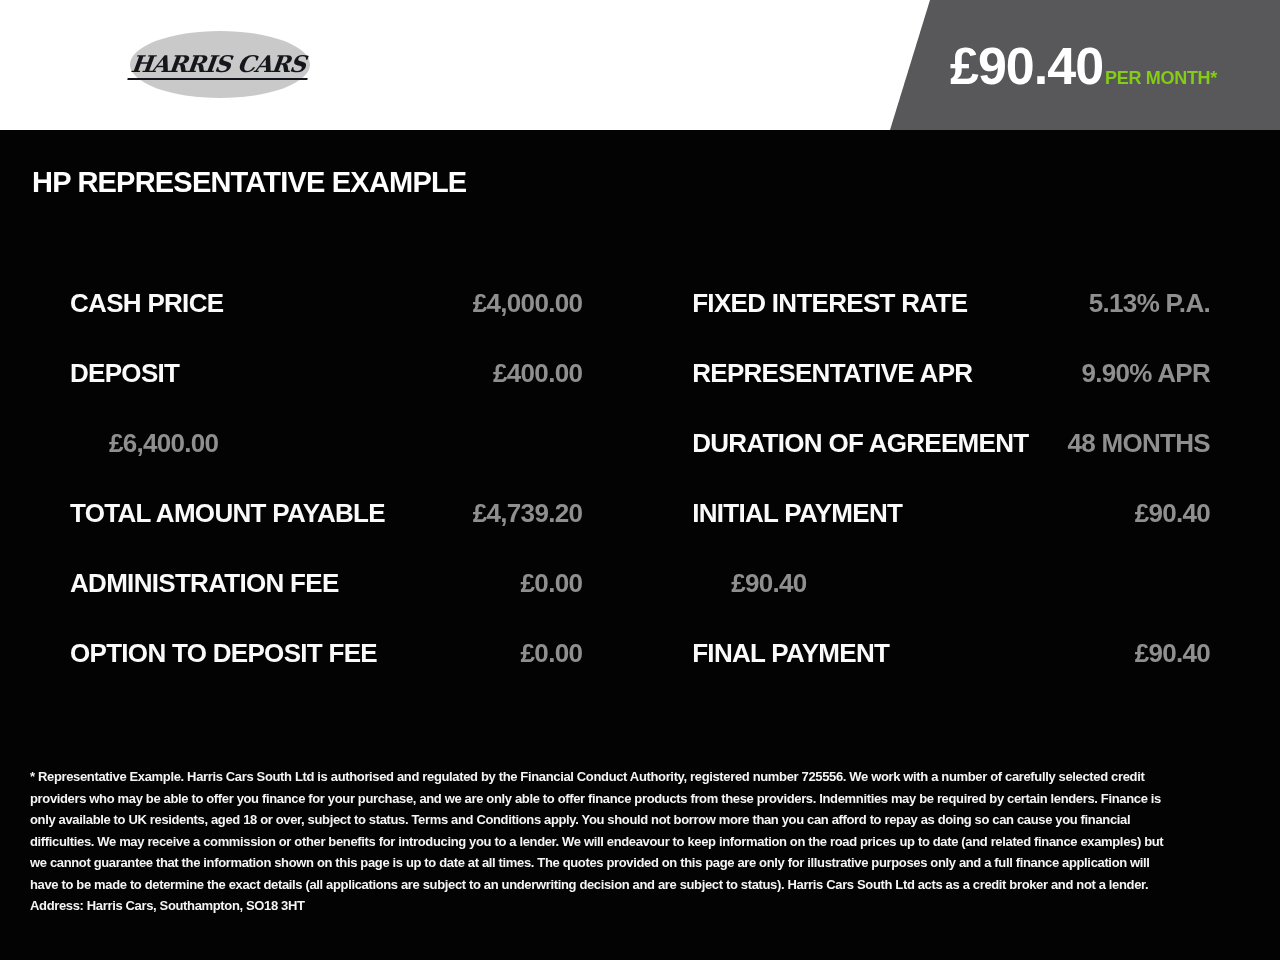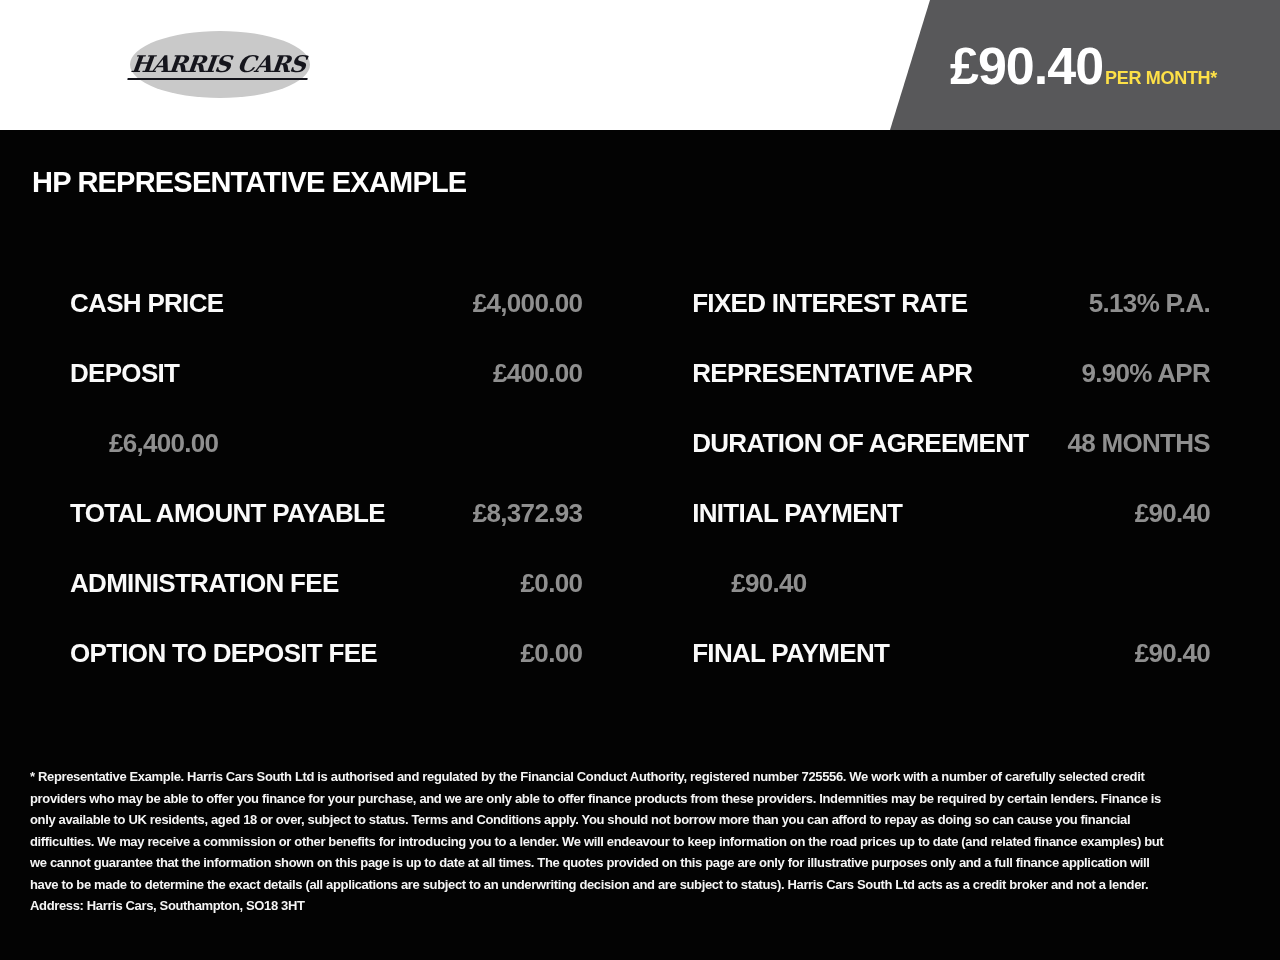--- a/index.html
+++ b/index.html
@@ -48,21 +48,21 @@
     -webkit-clip-path:polygon(40px 0,100% 0,100% 100%,0 100%);
     clip-path:polygon(40px 0,100% 0,100% 100%,0 100%);
   }
   .price-amount{
     position:absolute;left:60px;top:40px;
     font-size:52px;font-weight:700;color:#ffffff;line-height:1;
     letter-spacing:-1px;white-space:nowrap;
   }
   .price-period{
     position:absolute;left:215px;top:69px;
-    font-size:18px;font-weight:700;color:#fde047;line-height:1;
+    font-size:18px;font-weight:700;color:#84cc16;line-height:1;
     letter-spacing:-0.3px;white-space:nowrap;
   }
 
   
   .page-title{
     position:absolute;left:32px;top:167px;
     font-size:29px;font-weight:700;color:#ffffff;
     letter-spacing:-0.8px;line-height:1.1;white-space:nowrap;
   }
 
@@ -133,21 +133,21 @@
     <div class="cell">
       <span class="val">£6,400.00</span>
     </div>
     <div class="cell">
       <span class="lbl">DURATION OF AGREEMENT</span>
       <span class="val">48 MONTHS</span>
     </div>
 
     <div class="cell">
       <span class="lbl">TOTAL AMOUNT PAYABLE</span>
-      <span class="val">£8,372.93</span>
+      <span class="val">£4,739.20</span>
     </div>
     <div class="cell">
       <span class="lbl">INITIAL PAYMENT</span>
       <span class="val">£90.40</span>
     </div>
 
     <div class="cell">
       <span class="lbl">ADMINISTRATION FEE</span>
       <span class="val">£0.00</span>
     </div>

